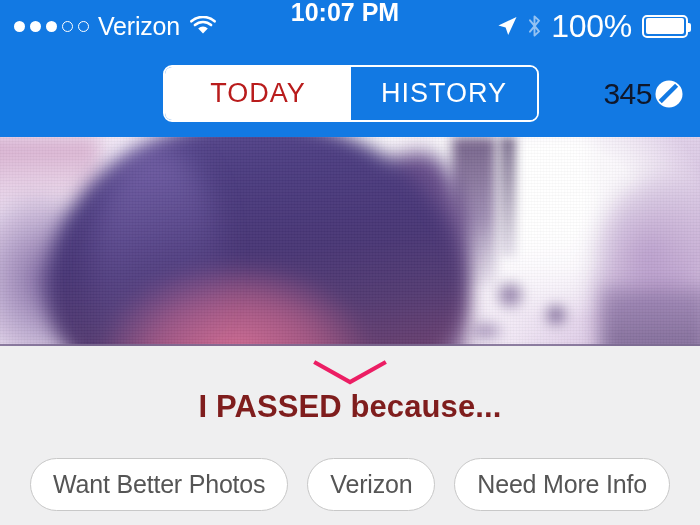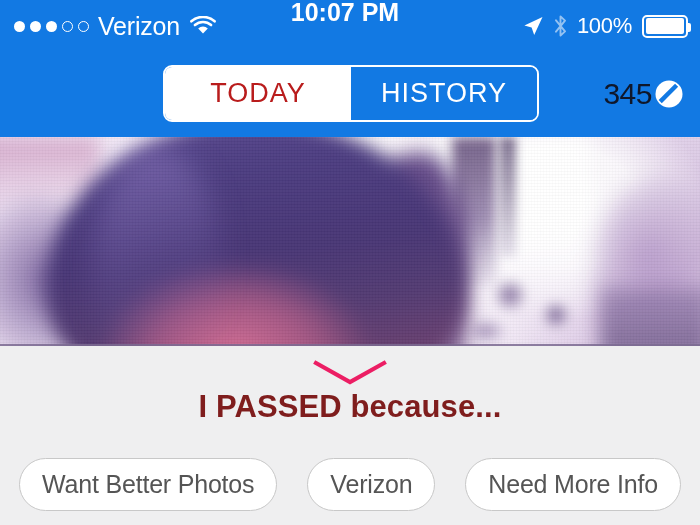--- a/index.html
+++ b/index.html
@@ -80,21 +80,21 @@
     position: absolute;
     right: 12px; top: 0;
     height: 52px;
     display: flex;
     align-items: center;
     gap: 9px;
   }
   .loc-icon { width: 22px; height: 22px; display:block; }
   .bt-icon  { width: 15px; height: 24px; display:block; opacity: 0.55; }
   .batt-pct {
-    font-size: 22px;
+    font-size: 32px;
     line-height: 1;
     letter-spacing: -0.3px;
   }
   .battery {
     position: relative;
     width: 46px; height: 23px;
     border: 2.4px solid #ffffff;
     border-radius: 5px;
     box-sizing: border-box;
     margin-left: 1px;
@@ -291,21 +291,21 @@
     letter-spacing: 0.1px;
     line-height: 1.2;
   }
   .chips {
     position: absolute;
     left: 0; top: 112px;
     width: 700px;
     display: flex;
     justify-content: center;
     align-items: flex-start;
-    gap: 30px;
+    gap: 19px;
   }
   .chip {
     height: 53px;
     padding: 0 22px;
     display: flex;
     align-items: center;
     justify-content: center;
     background: #ffffff;
     border: 1.6px solid #c8c8c8;
     border-radius: 27px;

